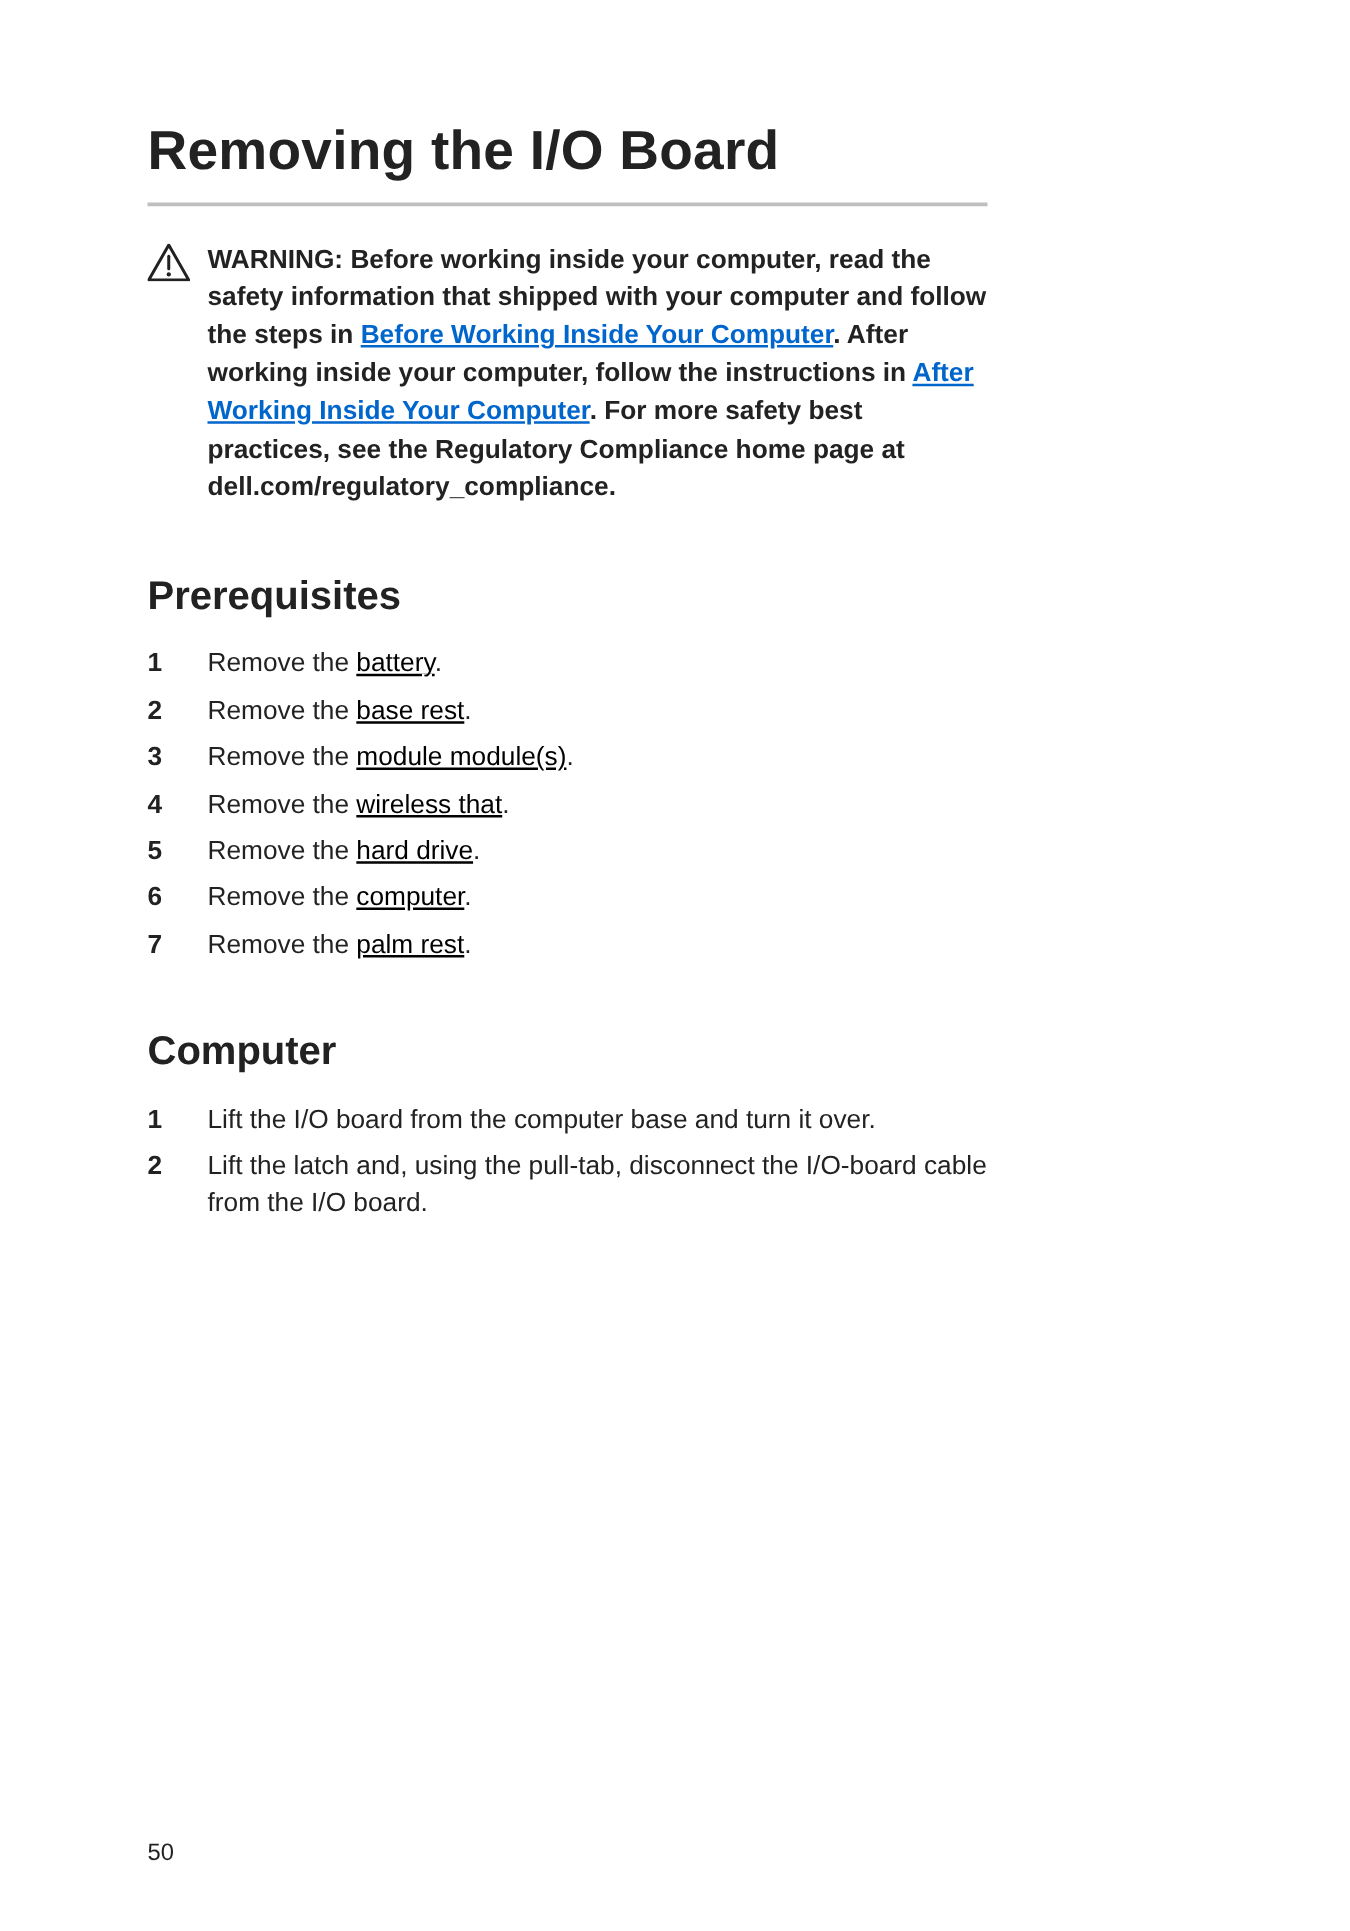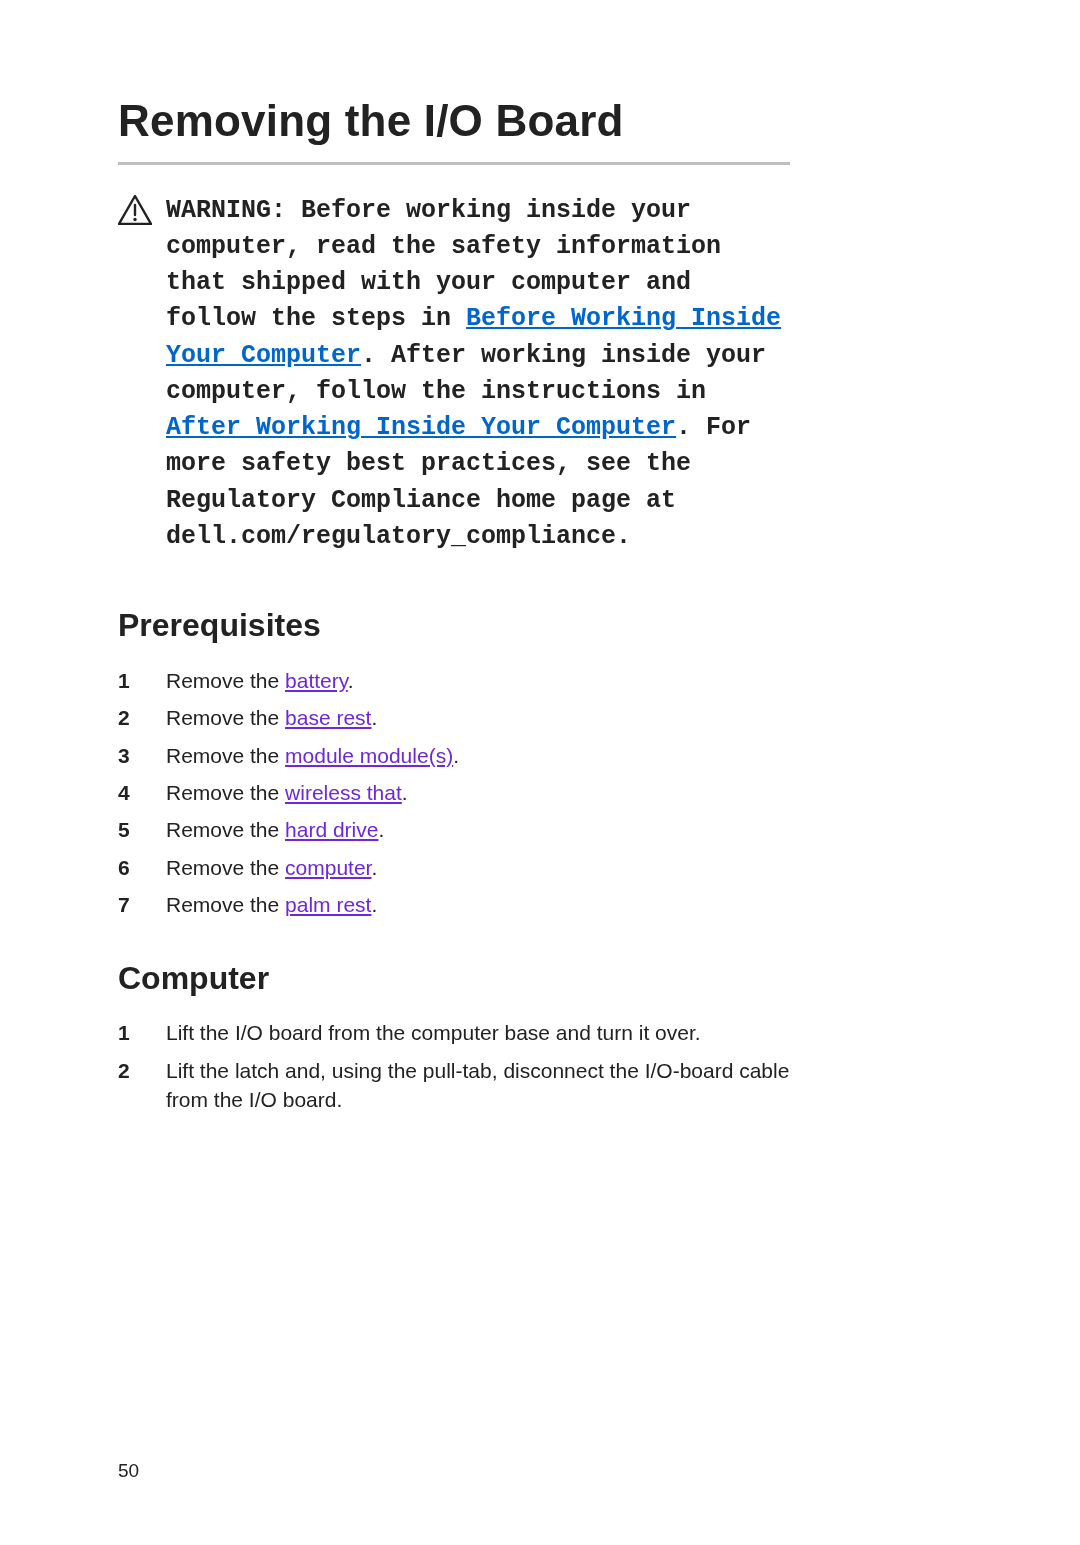--- a/index.html
+++ b/index.html
@@ -39,35 +39,34 @@
   }
   .warning-icon {
     flex: 0 0 auto;
     width: 34px;
     height: 30px;
     margin-right: 14px;
     margin-top: 2px;
   }
   .warning-text {
     flex: 1 1 auto;
-    font-size: 25px;
+    font-size: 21px;
     line-height: 1.45;
-    font-family: Liberation Mono, monospace;
   }
   .warning-text a,
   .warning-text .link {
     color: #0066cc;
     text-decoration: underline;
     cursor: pointer;
     font-weight: 700;
   }
   h2.section {
     font-size: 32px;
     font-weight: 700;
-    margin: 36px 0 18px 0;
+    margin: 48px 0 18px 0;
     color: #222;
   }
   ol.steps {
     list-style: none;
     padding: 0;
     margin: 0 0 8px 0;
     counter-reset: step;
   }
   ol.steps > li {
     counter-increment: step;
@@ -80,28 +79,28 @@
     content: counter(step);
     position: absolute;
     left: 0;
     top: 0;
     width: 26px;
     text-align: left;
     font-weight: 700;
     color: #222;
   }
   ol.steps a, ol.steps .link {
-    color: #6d28d9;
+    color: #000000;
     text-decoration: underline;
     cursor: pointer;
   }
   .page-number {
     position: absolute;
     left: 118px;
-    bottom: 60px;
+    bottom: 48px;
     font-size: 19px;
     color: #222;
   }
 </style>
 </head>
 <body>
 
 <div class="page">
 
   <h1 class="title">Removing the I/O Board</h1>

